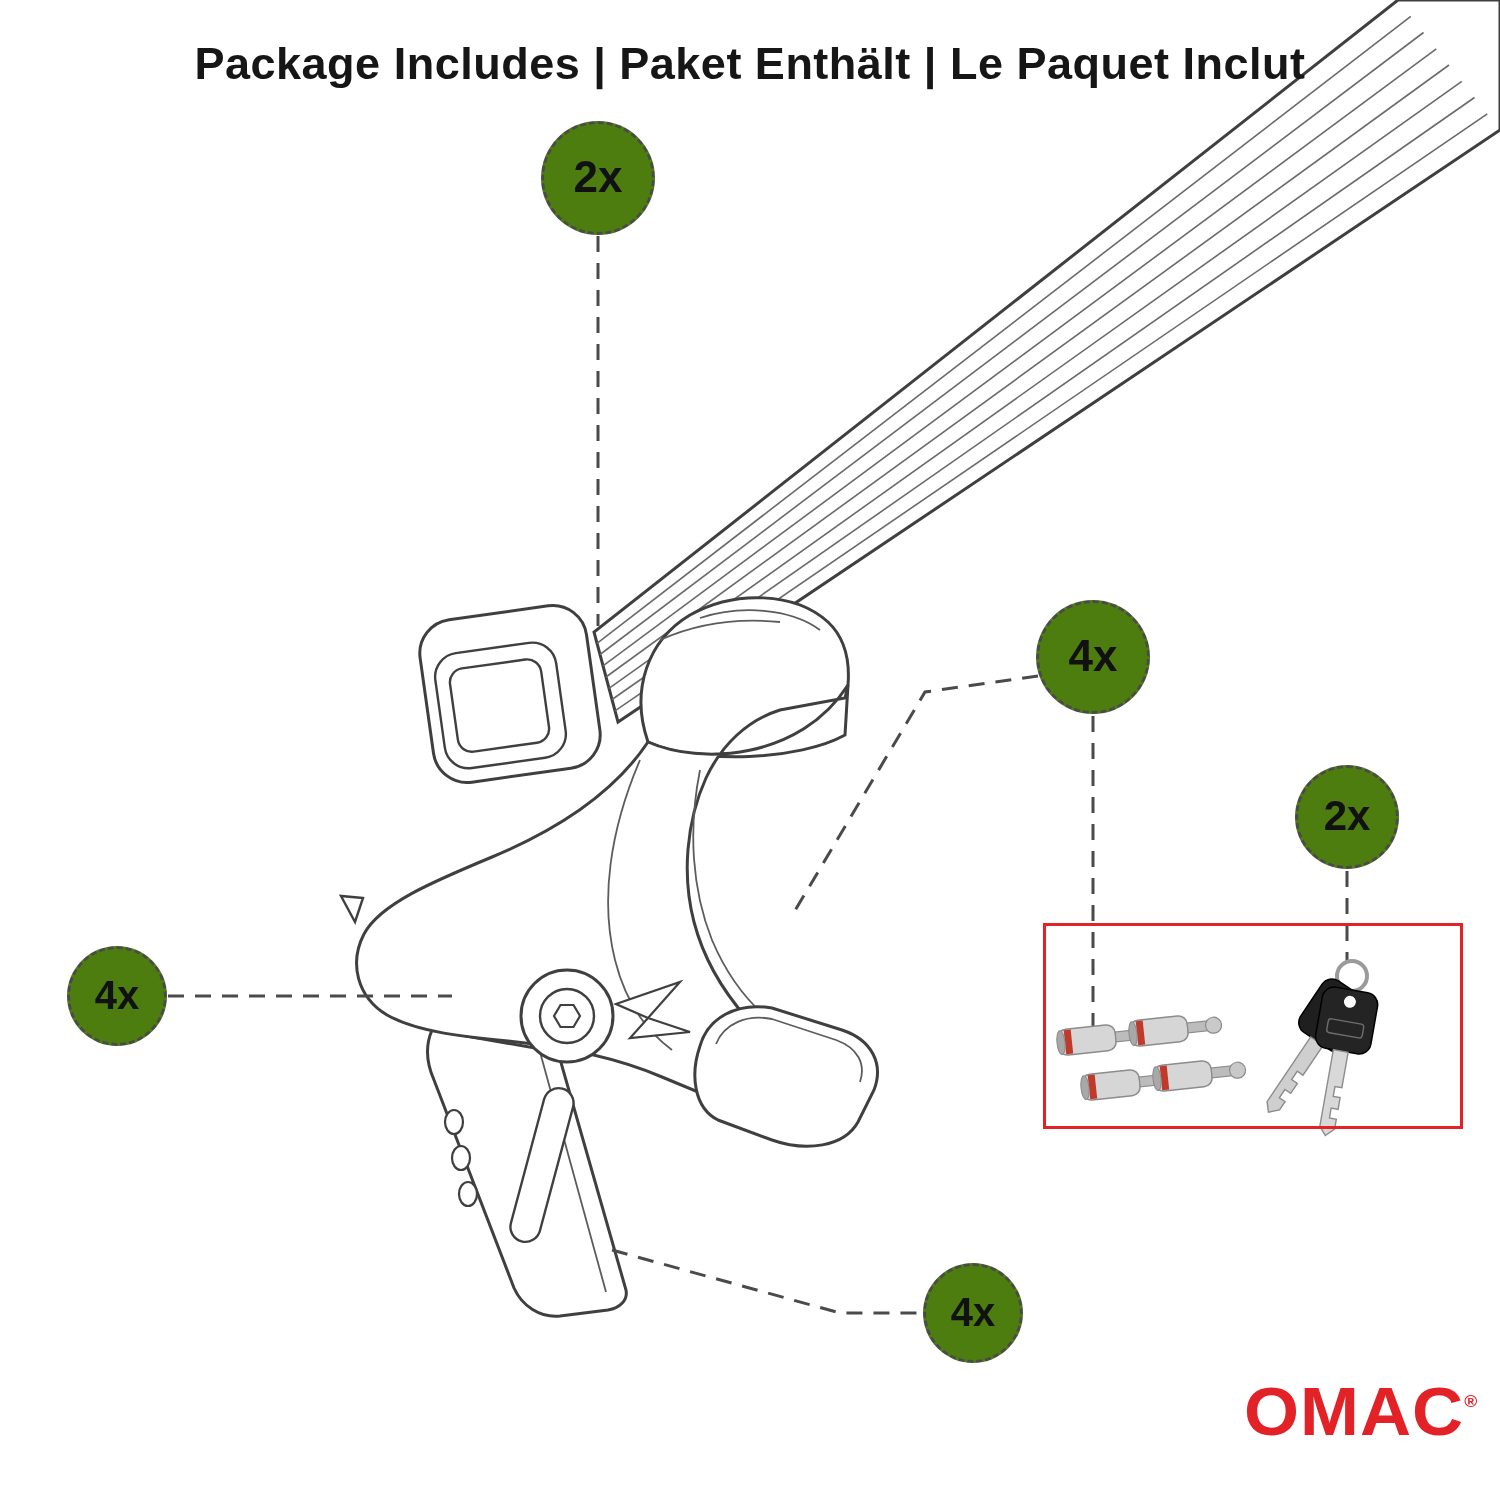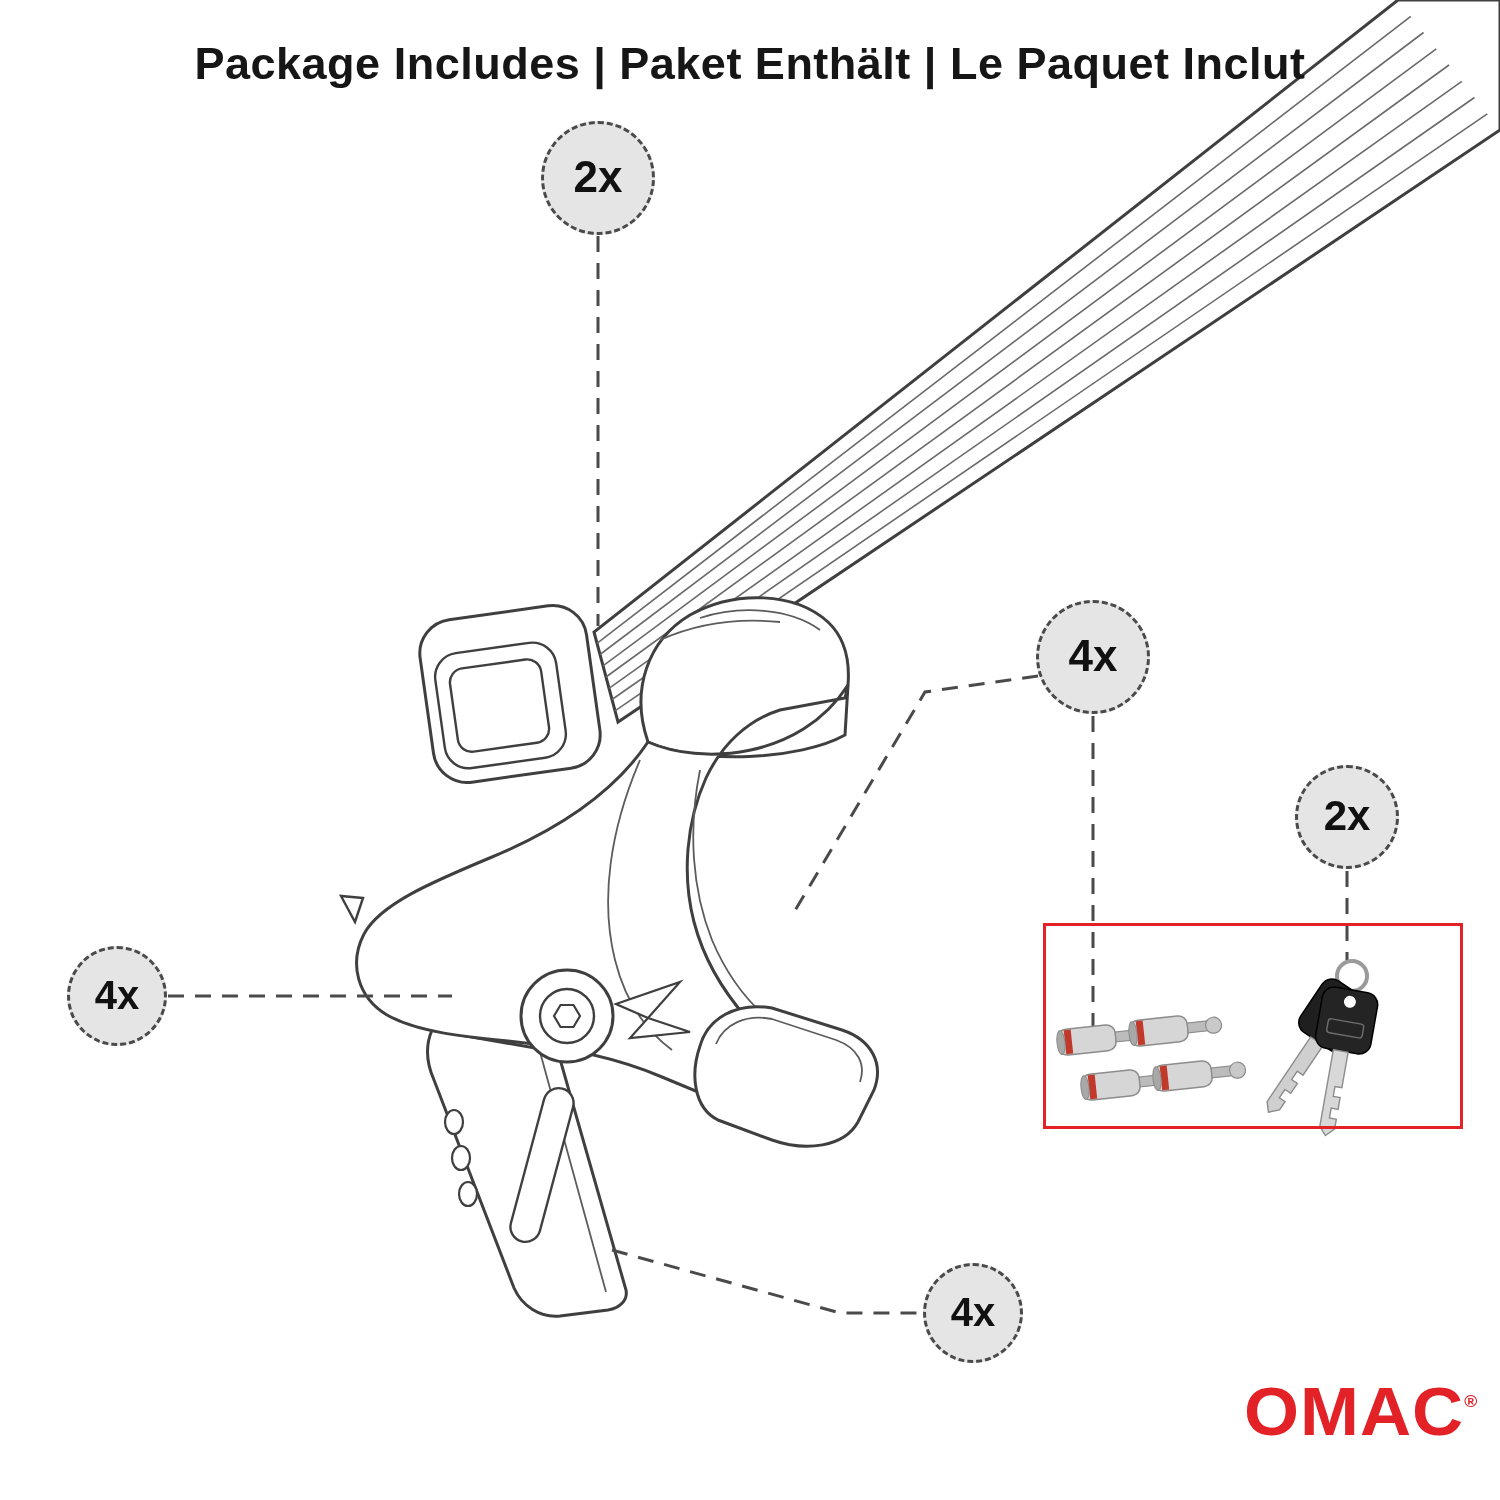--- a/index.html
+++ b/index.html
@@ -10,21 +10,21 @@
   .art { position:absolute; left:0; top:0; width:1500px; height:1500px; }
 
   .page-title {
     position:absolute; left:0; top:38px; width:1500px;
     text-align:center; font-size:45px; font-weight:700; color:#161616;
     letter-spacing:0.5px;
   }
 
   .callout {
     position:absolute; border:3px dashed #4a4a4a; border-radius:50%;
-    background:#e5e5e5; display:flex; align-items:center; justify-content:center;
+    background:#4d7c0f; display:flex; align-items:center; justify-content:center;
     font-weight:700; color:#111; z-index:3;
   }
   .callout span { transform:translateY(-1px); }
   .co-lg { width:114px; height:114px; font-size:44px; }
   .co-md { width:104px; height:104px; font-size:42px; }
   .co-sm { width:100px; height:100px; font-size:40px; }
 
   .parts-box {
     position:absolute; left:1043px; top:923px; width:420px; height:206px;
     border:3px solid #e32228; background:transparent; z-index:2;

